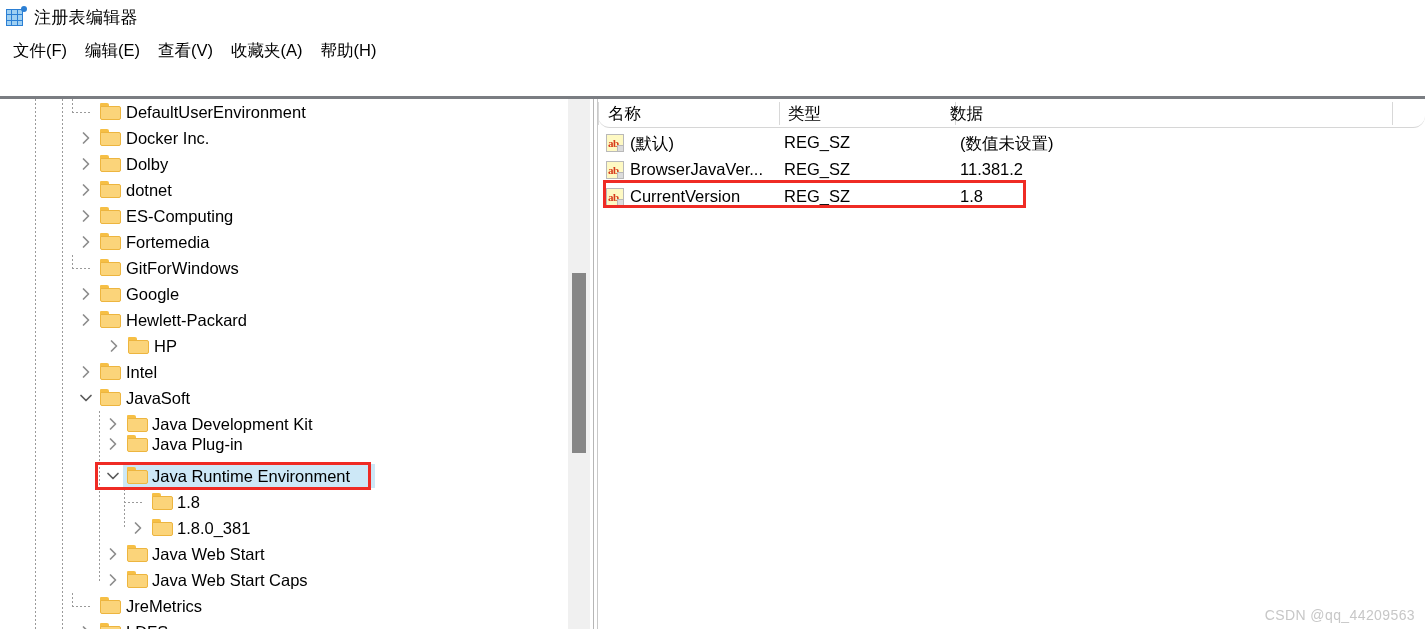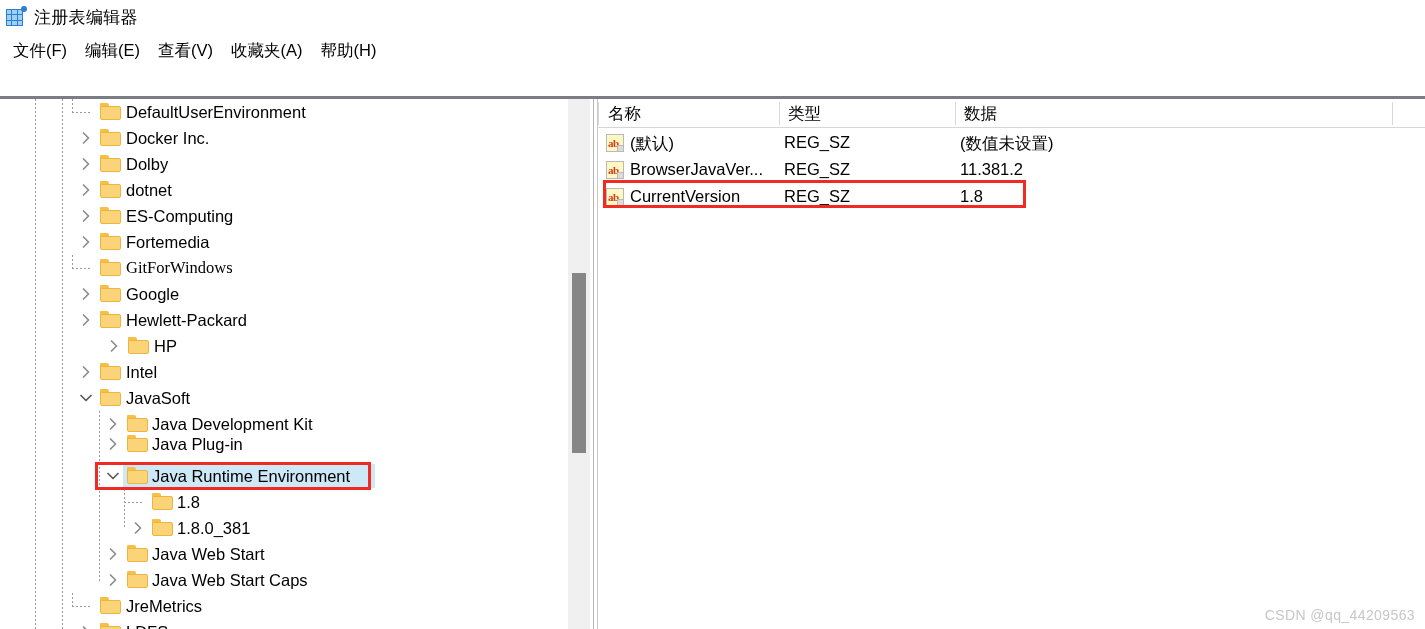--- a/index.html
+++ b/index.html
@@ -229,20 +229,21 @@
     width: 827px; height: 530px;
     background: #ffffff;
     overflow: hidden;
   }
   .list-header {
     position: absolute;
     left: 0; top: 0;
     width: 827px; height: 29px;
     background: #ffffff;
     border-bottom: 1px solid #d6d6d6;
+    border-radius: 12px;
   }
   .col-head {
     position: absolute;
     top: 4px;
     font-size: 16.5px;
     color: #000000;
     white-space: nowrap;
   }
   .col-div {
     position: absolute;
@@ -404,21 +405,21 @@
             <svg width="16" height="16" viewBox="0 0 16 16">
               <path d="M5.5 3 L10.5 8 L5.5 13" fill="none" stroke="#8d8d8d" stroke-width="1.7" stroke-linecap="round" stroke-linejoin="round"></path>
             </svg>
           </div>
           <div class="tfolder" style="left: 100px; top: 4px;">
             <div class="back"></div>
             <div class="body"></div>
           </div>
           <div class="tlabel" style="left: 126px;">Fortemedia</div>
         </div>
-        <div class="trow" style="top: 156px; position: absolute; left: 0px; width: 568px; font-family: Liberation Serif, serif;">
+        <div class="trow" style="top: 156px; position: absolute; left: 0px; width: 568px;">
           <div class="tconn h" style="left: 72px; top: 13px; width: 20px;"></div>
           <div class="tconn v" style="left: 72px; top: 0px; height: 14px;"></div>
           <div class="tfolder" style="left: 100px; top: 4px;">
             <div class="back"></div>
             <div class="body"></div>
           </div>
           <div class="tlabel" style="left: 126px;">GitForWindows</div>
         </div>
         <div class="trow" style="top: 182px; position: absolute; left: 0px; width: 568px;">
           <div class="chev" style="left: 78px; top: 5px;">
@@ -596,21 +597,21 @@
   <div class="split"></div>
   <div class="split2"></div>
 
   <div class="list-pane">
     <div class="list-header">
       <div class="col-div" style="left:0px;"></div>
       <div class="col-head" style="left:10px;">名称</div>
       <div class="col-div" style="left:181px;"></div>
       <div class="col-head" style="left:190px;">类型</div>
       <div class="col-div" style="left:357px;"></div>
-      <div class="col-head" style="left:366px;">数据</div>
+      <div class="col-head" style="left:352px;">数据</div>
       <div class="col-div" style="left:794px;"></div>
     </div>
     <div id="list-rows">
         <div class="lrow" style="top: 31px;">
           <div class="ab-icon">
             <span class="ab">ab</span>
             <span class="fold"></span>
           </div>
           <div class="cell cell-name">(默认)</div>
           <div class="cell cell-type">REG_SZ</div>

